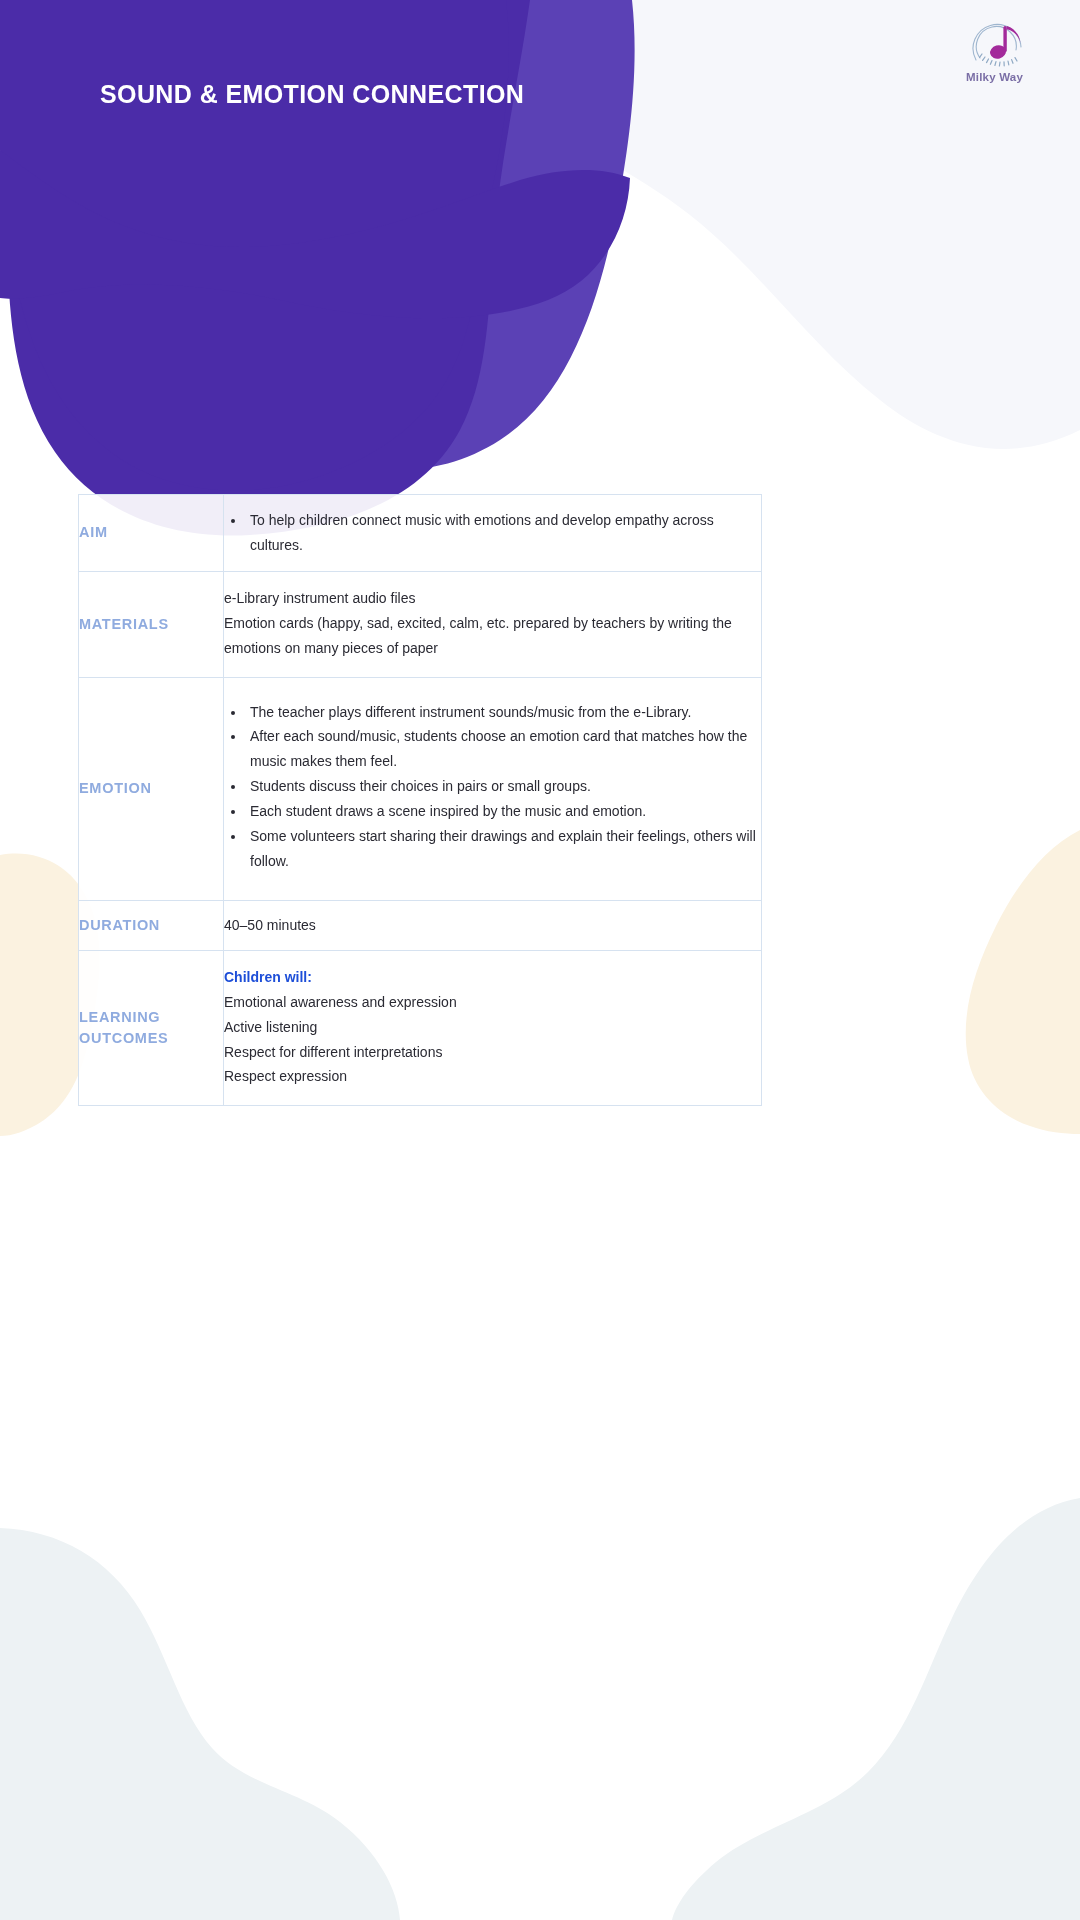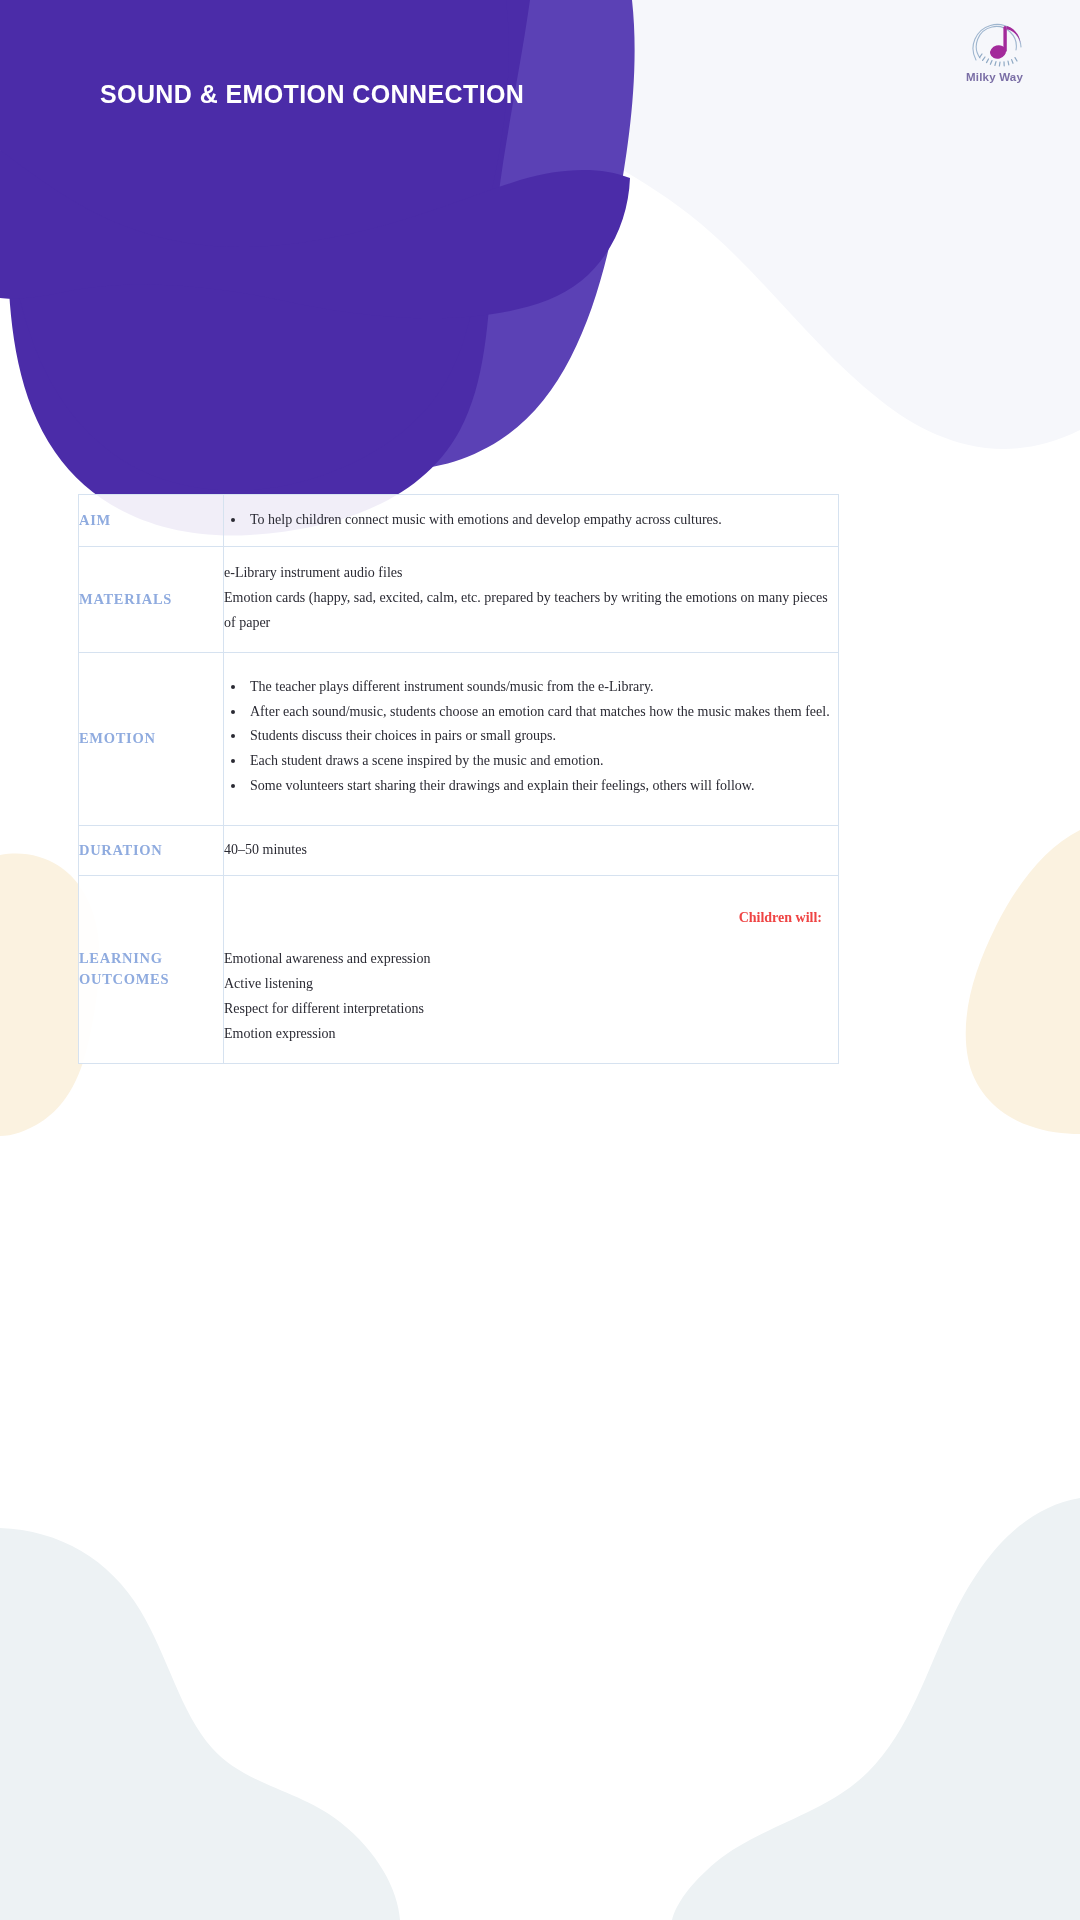--- a/index.html
+++ b/index.html
@@ -69,25 +69,24 @@
     letter-spacing: 0.2px;
     color: #7B6FA6;
     font-family: "Liberation Sans", sans-serif;
   }
 
   
   .activity-table {
     position: absolute;
     left: 78px;
     top: 494px;
-    width: 761px;
+    width: 684px;
     border-collapse: collapse;
     z-index: 4;
     background: rgba(255,255,255,0.92);
-    font-family: Liberation Serif, serif;
   }
   .activity-table td {
     border: 1px solid #D6E2F0;
     vertical-align: middle;
     padding: 0;
   }
   .cell-label {
     width: 144px;
     padding: 10px 0 10px 10px;
     font-size: 14.5px;
@@ -103,21 +102,21 @@
     color: #2A2A33;
     line-height: 1.78;
   }
   .cell-body ul {
     margin: 0;
     padding-left: 22px;
     list-style: disc;
   }
   .cell-body li { margin: 0; padding-left: 4px; }
   .plain-line { margin: 0; }
-  .lead-bold { font-weight: 700; color: #ef4444; margin: 16px; text-align: right; }
+  .lead-bold { font-weight: 700; color: #1d4ed8; margin: 0; }
 
   
   .row-aim .cell-body { padding-top: 13px; padding-bottom: 13px; }
   .row-materials .cell-body { padding-top: 14px; padding-bottom: 16px; }
   .row-process .cell-body { padding-top: 22px; padding-bottom: 26px; }
   .row-duration .cell-body { padding-top: 12px; padding-bottom: 12px; }
   .row-outcomes .cell-body { padding-top: 14px; padding-bottom: 16px; }
 </style>
 </head>
 <body>
@@ -220,18 +219,18 @@
       </td>
     </tr>
 
     <tr class="row-outcomes">
       <td class="cell-label">LEARNING OUTCOMES</td>
       <td class="cell-body">
         <p class="lead-bold">Children will:</p>
         <p class="plain-line">Emotional awareness and expression</p>
         <p class="plain-line">Active listening</p>
         <p class="plain-line">Respect for different interpretations</p>
-        <p class="plain-line">Emotion expression</p>
+        <p class="plain-line">Respect expression</p>
       </td>
     </tr>
 
   </tbody>
 </table>
 
 </body></html>

